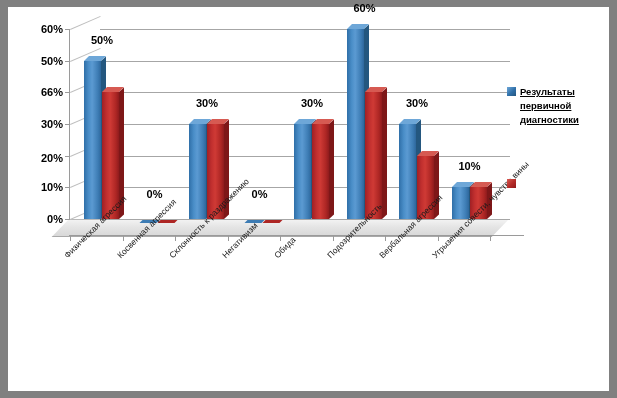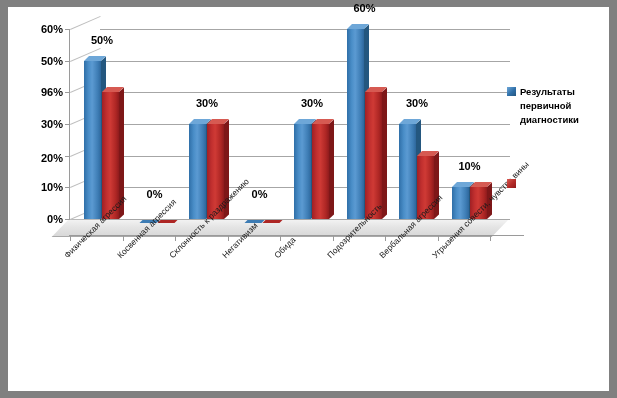--- a/index.html
+++ b/index.html
@@ -176,20 +176,21 @@
     flex:0 0 auto;
   }
   .swatch.blue{background:linear-gradient(135deg,#6ea7d8 0%,#2f6fa8 55%,#24577f 100%);}
   .swatch.red{background:linear-gradient(135deg,#d65a52 0%,#b32a27 55%,#8e1b1d 100%);}
   .legend-text{
     font-size:9.5px;
     font-weight:bold;
     color:#000;
     line-height:14px;
     max-width:78px;
+    text-decoration:underline;
   }
 </style>
 </head>
 <body>
 
 <div id="frame">
 
   <div id="plot">
 
     <div id="yaxis"></div>
@@ -220,21 +221,21 @@
         <div class="ytick" style="top: 95px;"></div>
         <div class="ytick" style="top: 63.3333px;"></div>
         <div class="ytick" style="top: 31.6667px;"></div>
         <div class="ytick" style="top: 0px;"></div>
       </div>
     <div id="ylabels">
         <div class="ylabel" style="top: 190px;">0%</div>
         <div class="ylabel" style="top: 158.333px;">10%</div>
         <div class="ylabel" style="top: 129px;">20%</div>
         <div class="ylabel" style="top: 95px;">30%</div>
-        <div class="ylabel" style="top: 63.3333px;">96%</div>
+        <div class="ylabel" style="top: 63.3333px;">66%</div>
         <div class="ylabel" style="top: 31.6667px;">50%</div>
         <div class="ylabel" style="top: 0px;">60%</div>
       </div>
     <div id="xticks">
         <div class="xtick" style="left: 0px;"></div>
         <div class="xtick" style="left: 52.5px;"></div>
         <div class="xtick" style="left: 105px;"></div>
         <div class="xtick" style="left: 157.5px;"></div>
         <div class="xtick" style="left: 210px;"></div>
         <div class="xtick" style="left: 262.5px;"></div>

